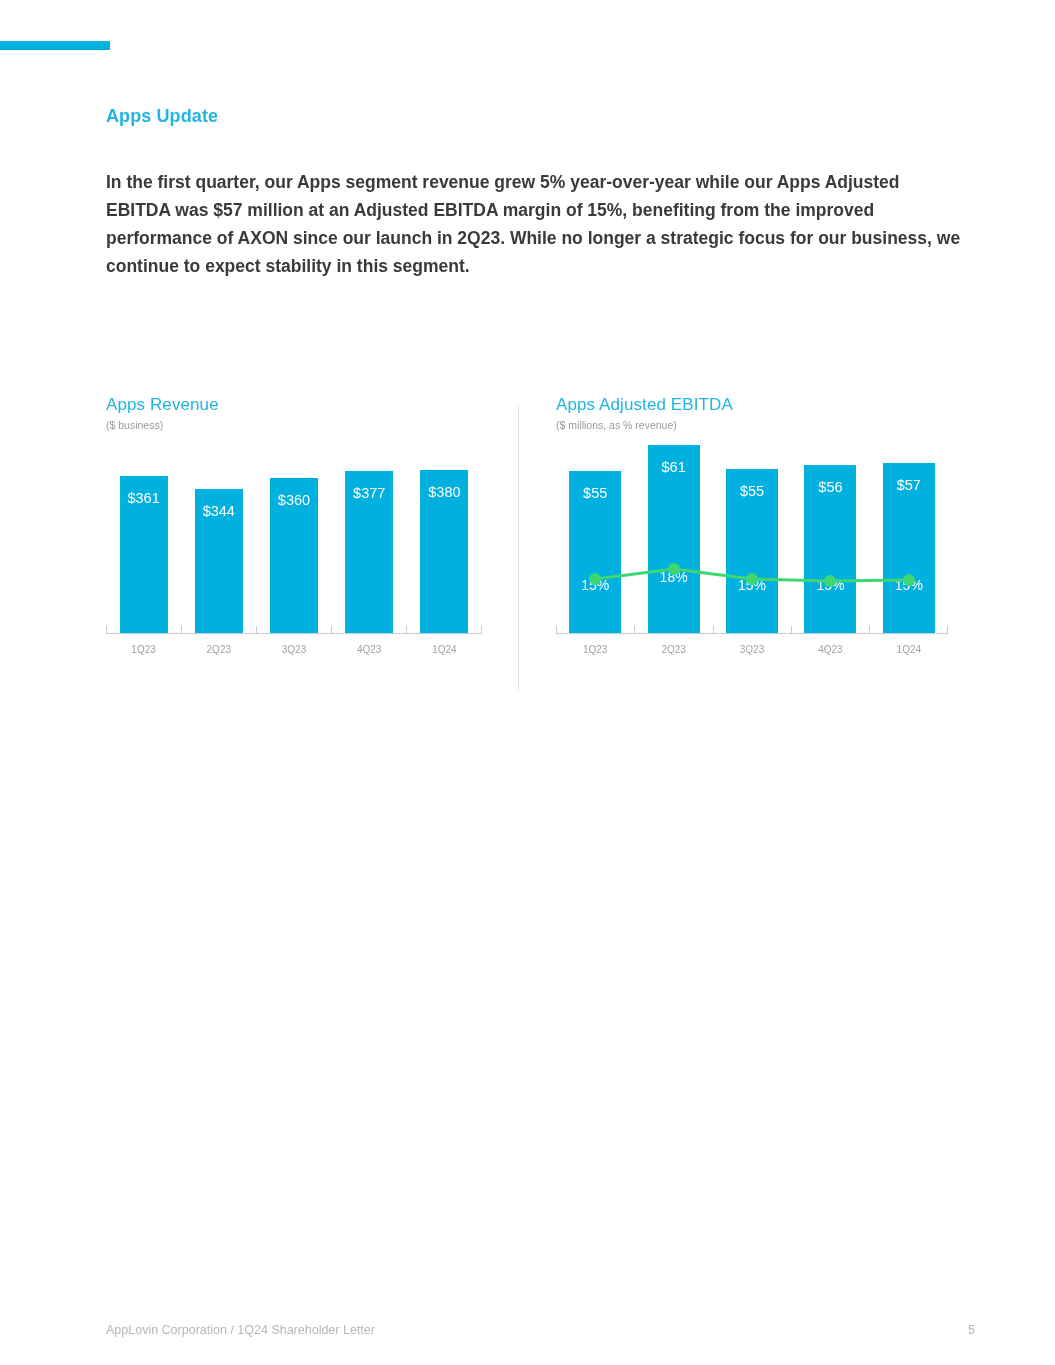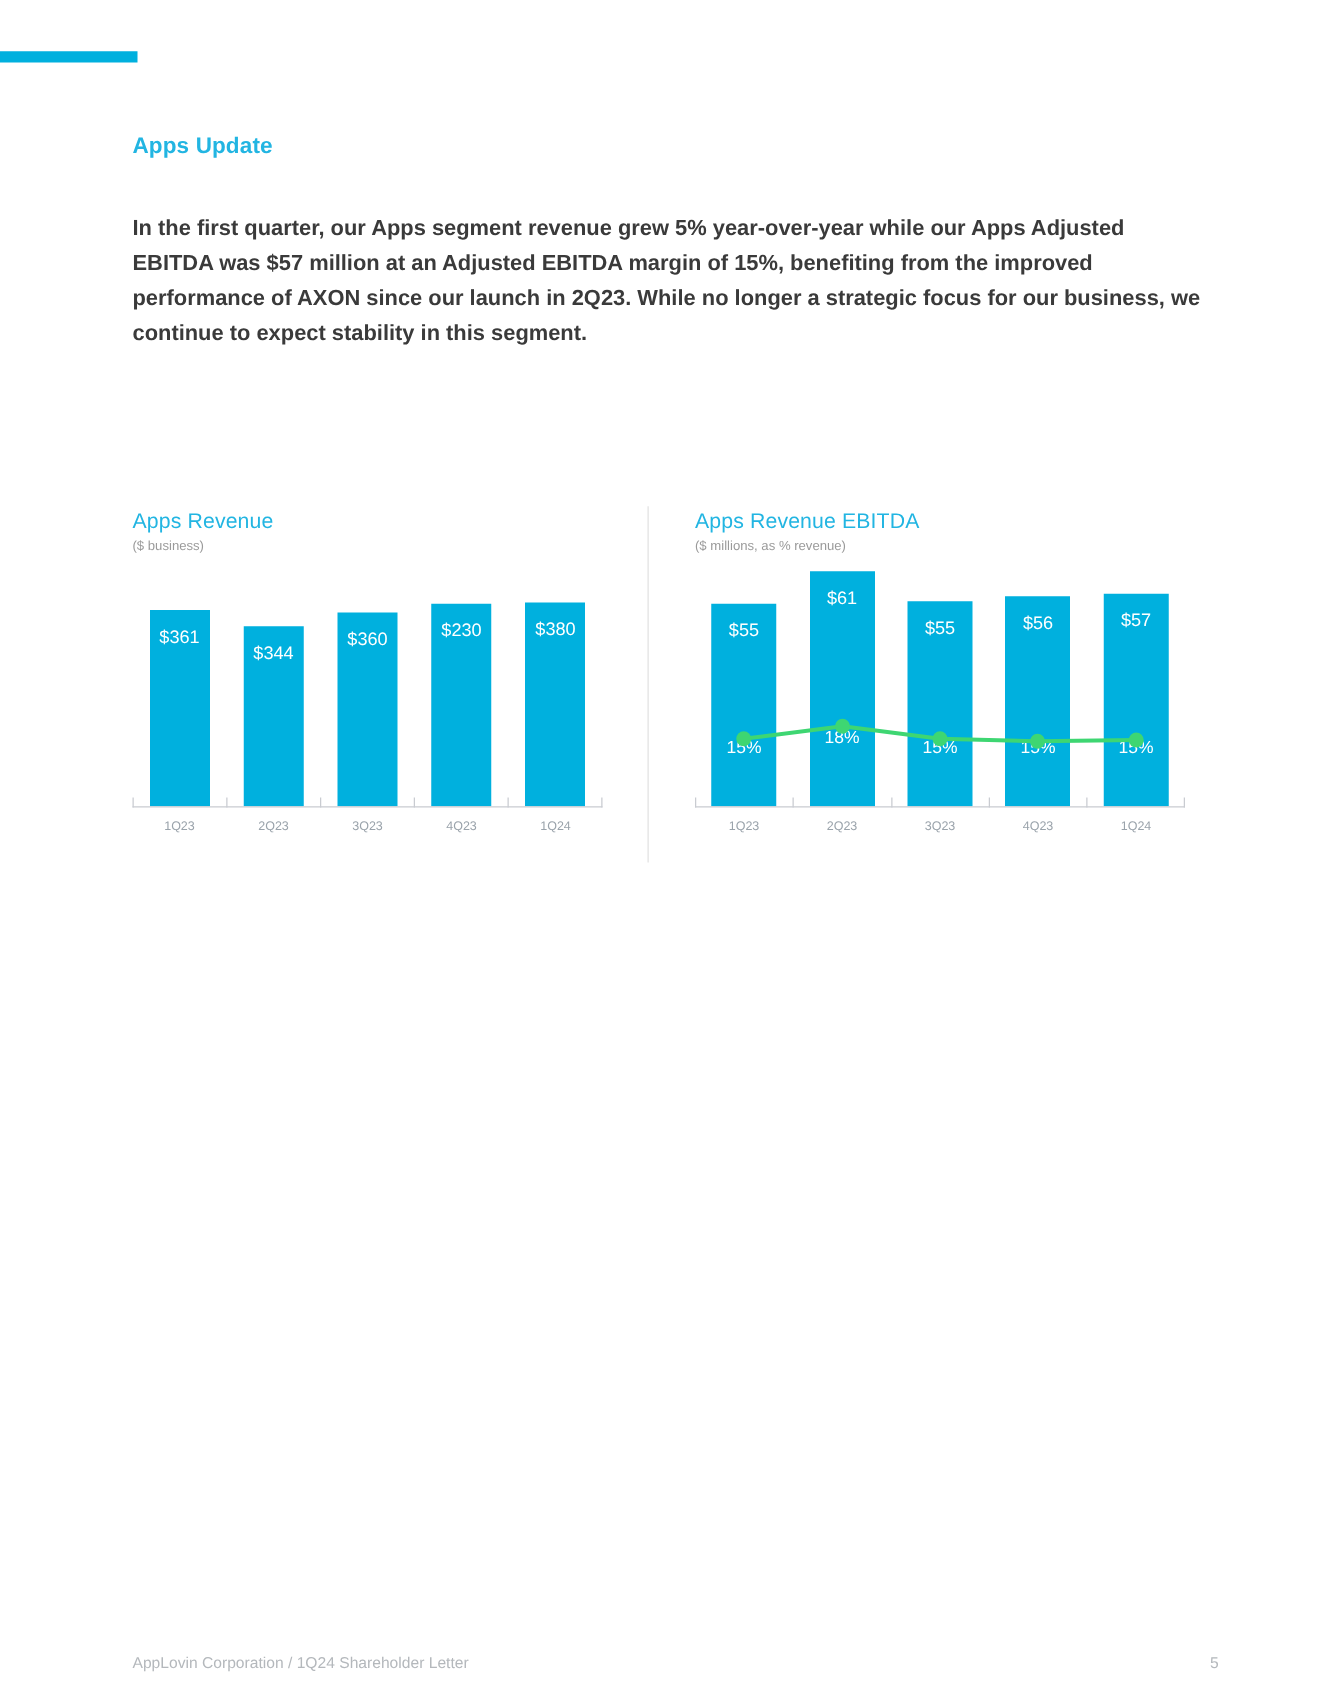--- a/index.html
+++ b/index.html
@@ -62,21 +62,21 @@
     position: absolute;
     left: 518px;
     top: 10px;
     width: 1px;
     height: 285px;
     background: #e2e2e2;
   }
 
   .chart-block {
     position: absolute;
-    top: 12px;
+    top: 0;
   }
   .chart-left  { left: 106px; width: 380px; }
   .chart-right { left: 556px; width: 395px; }
 
   .chart-title {
     font-size: 17px;
     color: #22b5e2;
     font-weight: 400;
     letter-spacing: 0.1px;
     white-space: nowrap;
@@ -225,21 +225,21 @@
             <span class="bar-value">$344</span>
           </div>
         </div>
         <div class="bar-slot">
           <div class="bar bar-left" style="height:155px">
             <span class="bar-value">$360</span>
           </div>
         </div>
         <div class="bar-slot">
           <div class="bar bar-left" style="height:162px">
-            <span class="bar-value">$230</span>
+            <span class="bar-value">$377</span>
           </div>
         </div>
         <div class="bar-slot">
           <div class="bar bar-left" style="height:163px">
             <span class="bar-value">$380</span>
           </div>
         </div>
       </div>
 
       <div class="axis-line"></div>
@@ -254,21 +254,21 @@
         <div class="x-label">1Q23</div>
         <div class="x-label">2Q23</div>
         <div class="x-label">3Q23</div>
         <div class="x-label">4Q23</div>
         <div class="x-label">1Q24</div>
       </div>
     </div>
   </div>
 
   <div class="chart-block chart-right">
-    <div class="chart-title">Apps Revenue EBITDA</div>
+    <div class="chart-title">Apps Adjusted EBITDA</div>
     <div class="chart-subtitle">($ millions, as % revenue)</div>
 
     <div class="plot plot-right">
       <div class="bars">
         <div class="bar-slot">
           <div class="bar bar-right" style="height:162px">
             <span class="bar-value">$55</span>
             <span class="bar-pct" style="top:106px">15%</span>
           </div>
         </div>

